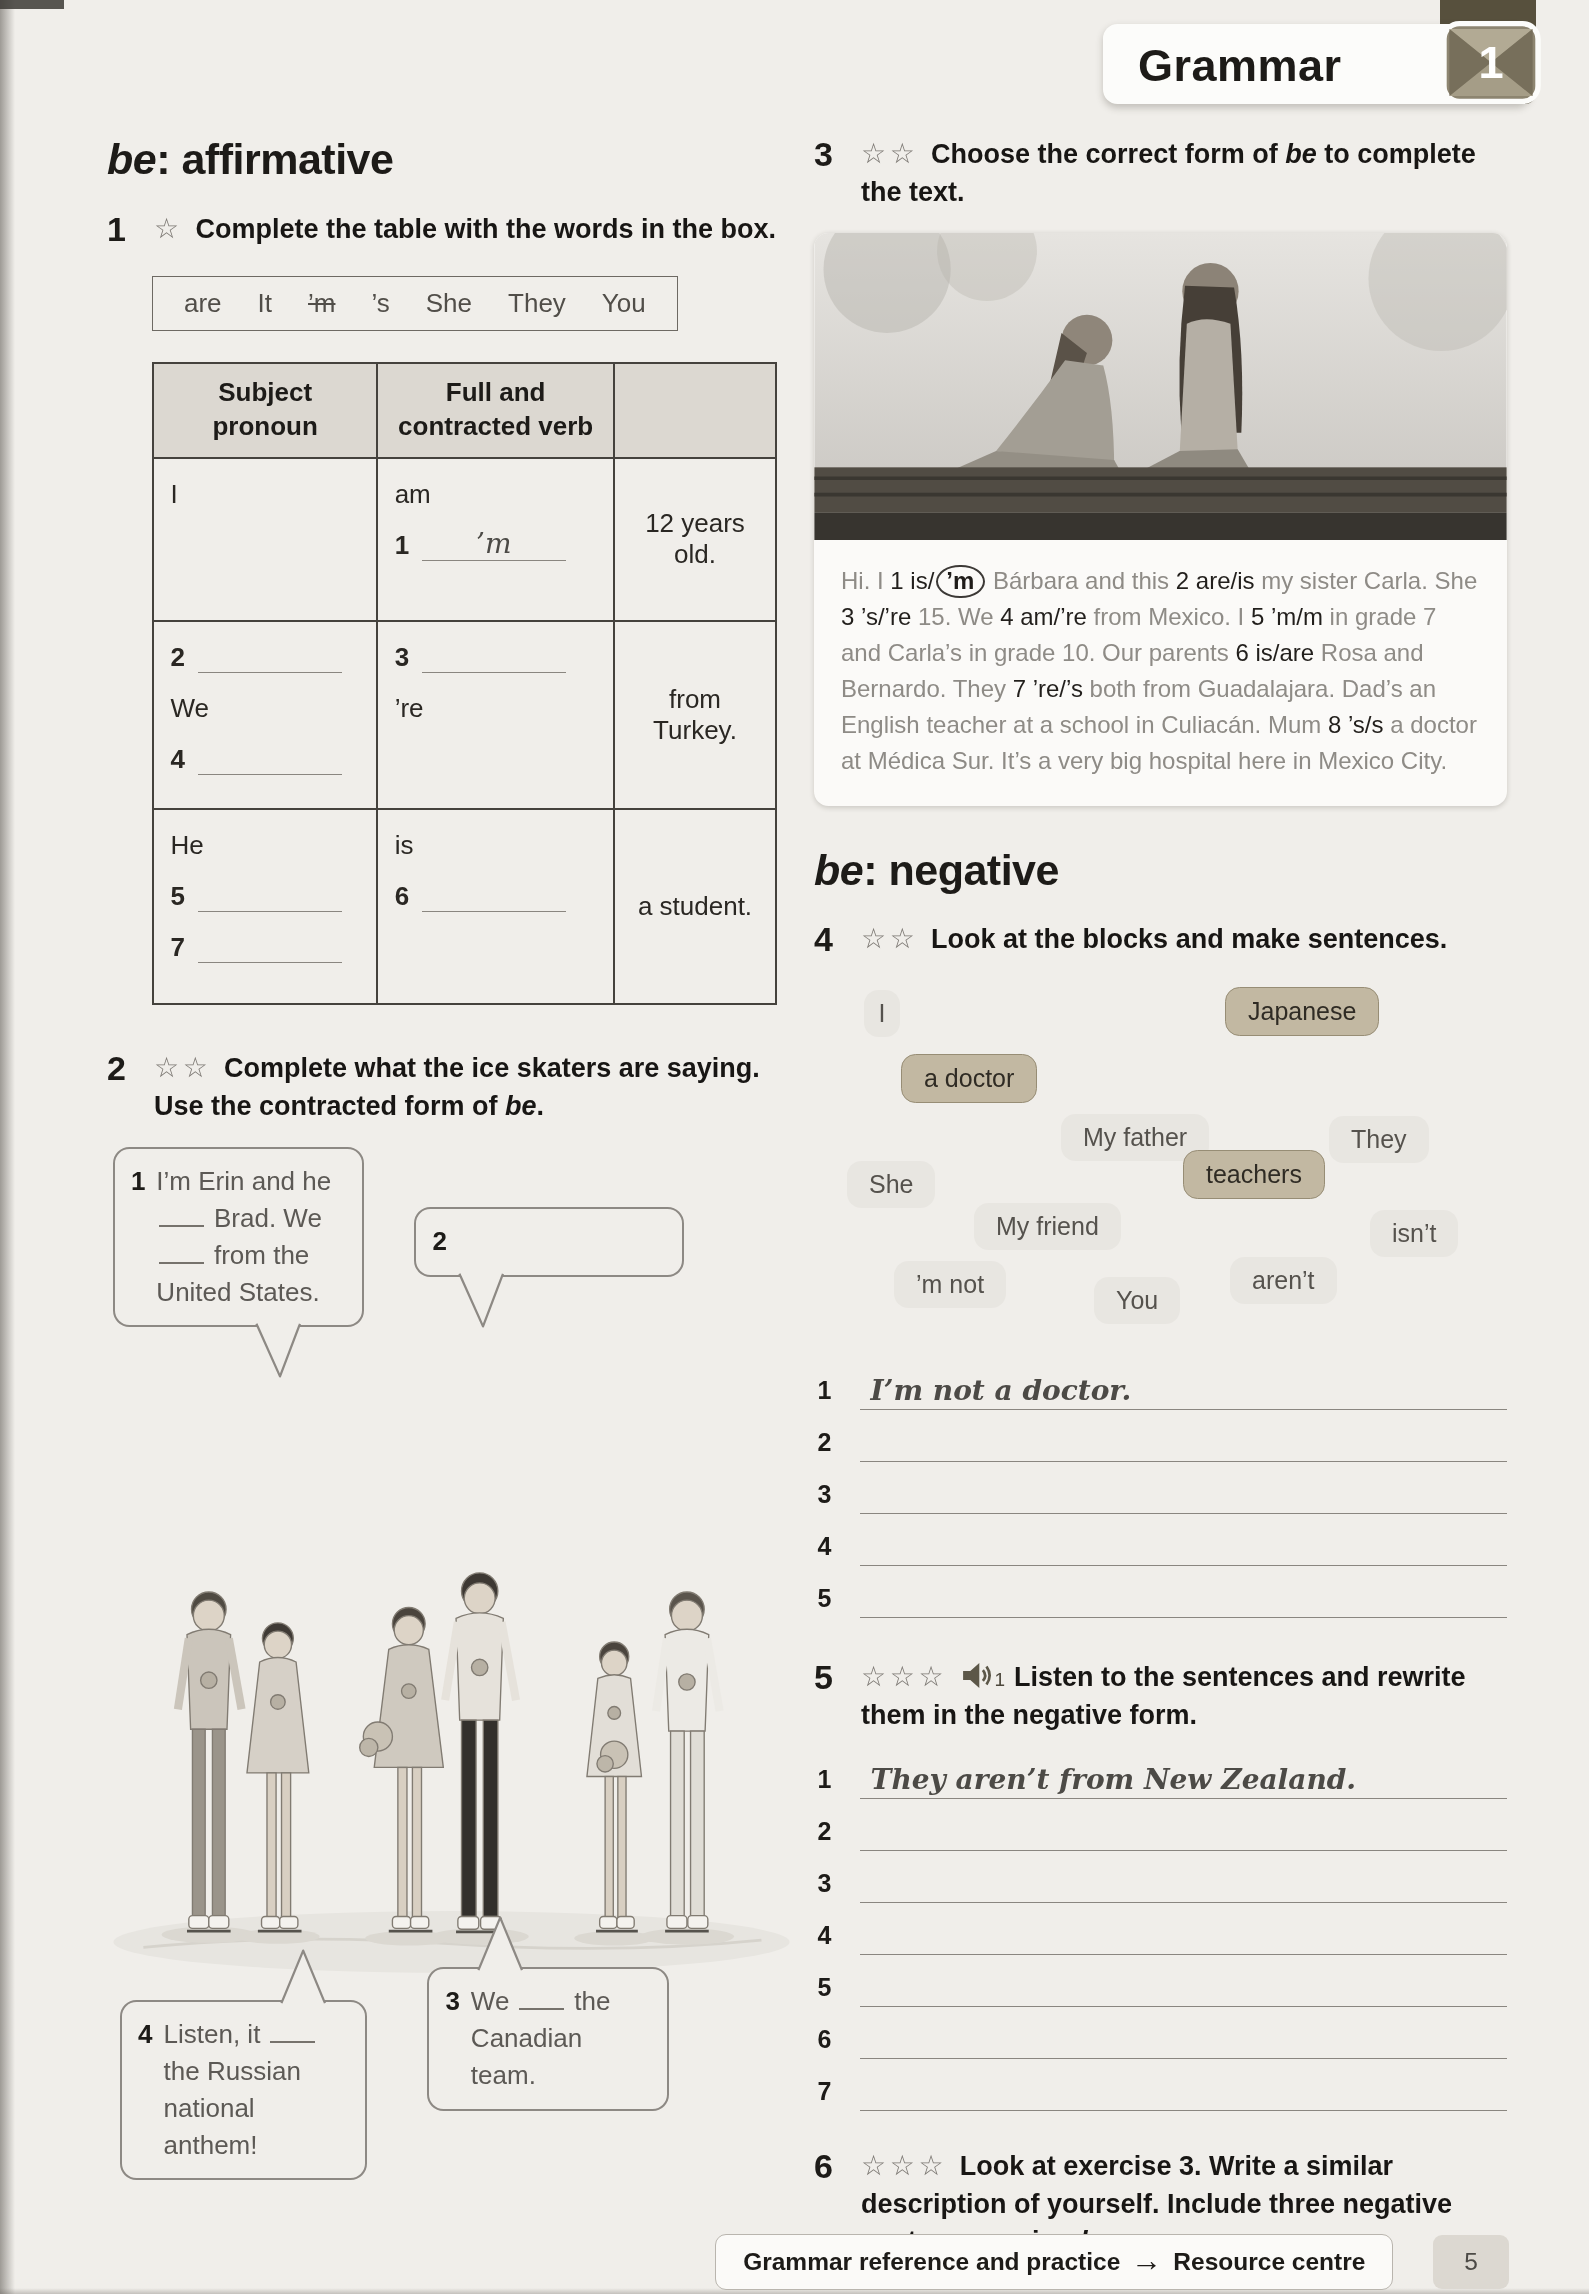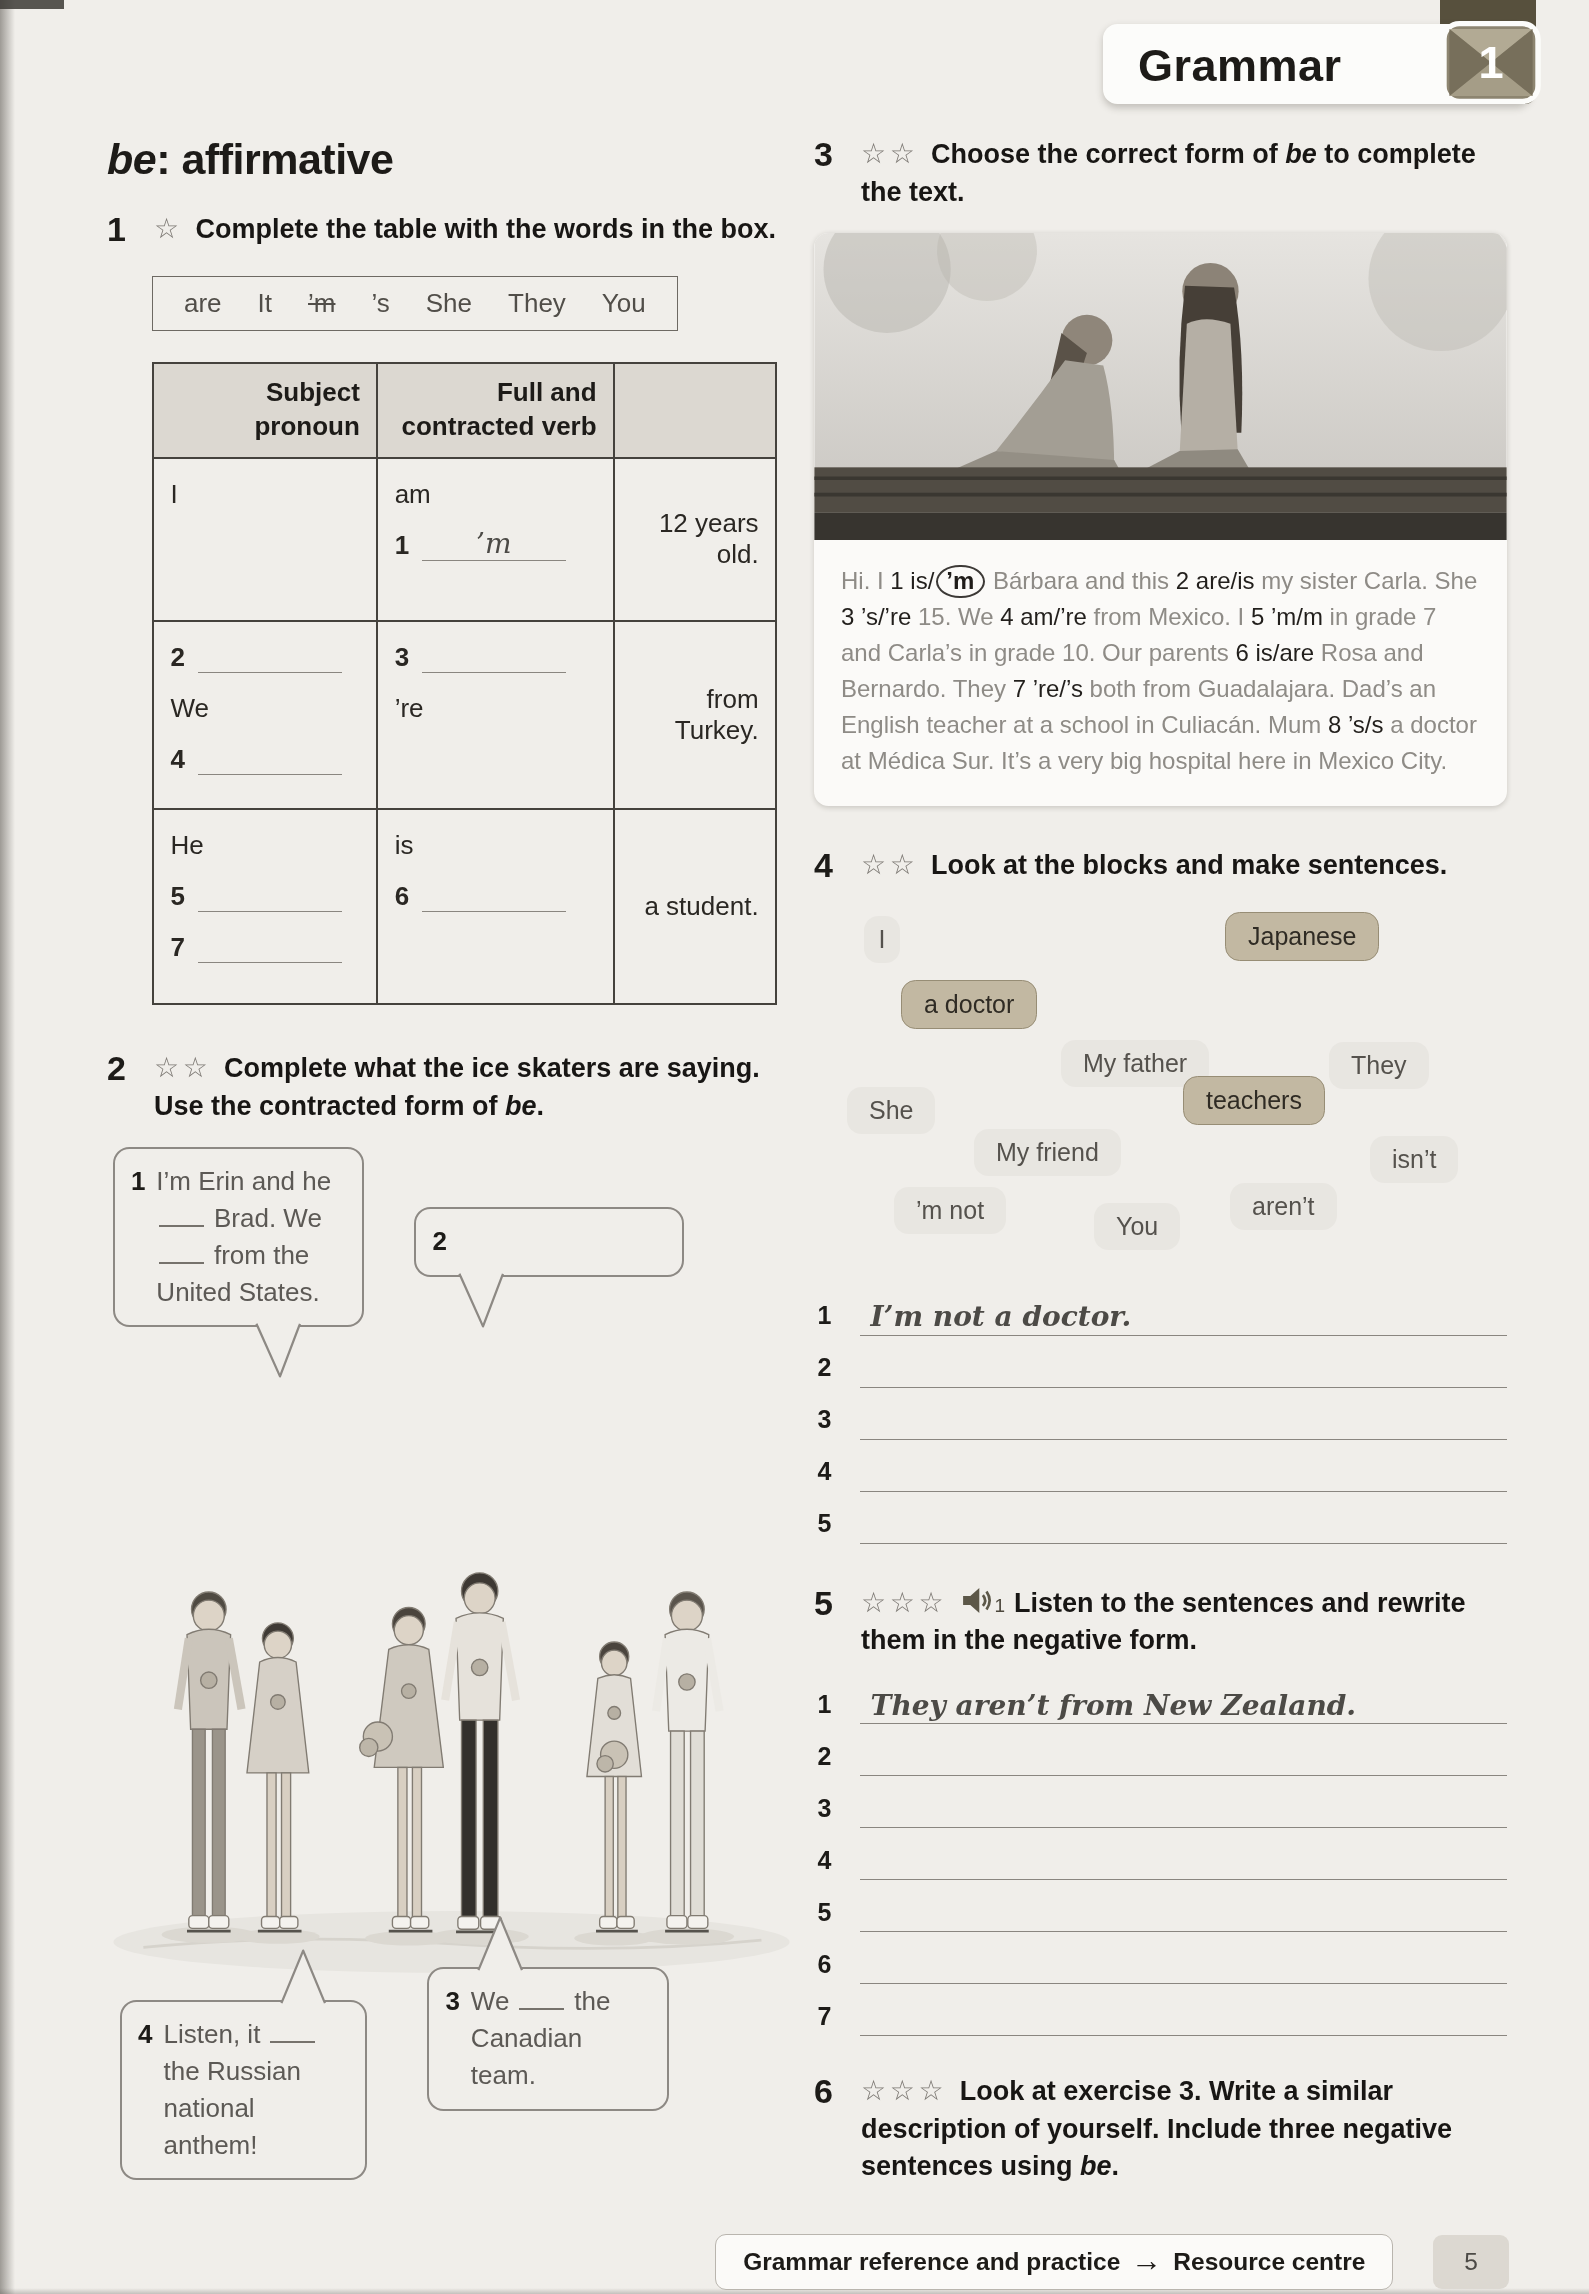--- a/index.html
+++ b/index.html
@@ -35,21 +35,21 @@
   .stars{font-weight:normal;color:#7d7974;font-size:28px;letter-spacing:3.6px;margin-right:12.7px;}
   .spk{vertical-align:-2.7px;margin:0 1.8px 0 1.8px;}
   .track{font-weight:normal;font-size:19px;color:#4c473c;margin-right:9px;}
 
   
   .wordbox{display:flex;gap:36px;width:fit-content;margin:27px 0 31px 45px;padding:11px 31px;
            border:1.8px solid #6d6963;font-size:26px;color:#514e49;}
   .word.struck{text-decoration:line-through;}
 
   table.vtable{border-collapse:collapse;width:625px;margin-left:45px;}
-  .vtable th,.vtable td{border:2.3px solid #45423d;padding:12.7px 16.4px;text-align:right;vertical-align:top;}
+  .vtable th,.vtable td{border:2.3px solid #45423d;padding:12.7px 16.4px;text-align:center;vertical-align:top;}
   .vtable th{background:#dcd8d1;font-size:26px;font-weight:bold;line-height:1.3;}
   .vtable th.c1{width:36%;} .vtable th.c2{width:38%;} .vtable th.c3{width:26%;}
   .vtable td{font-size:26px;color:#2a2723;}
   .vtable td.example{vertical-align:middle;font-size:26px;}
   .vtable tr.r1 td{height:136px;} .vtable tr.r2 td{height:155px;} .vtable tr.r3 td{height:168px;}
   .cline{margin:7.3px 0 20px;display:flex;align-items:flex-end;}
   .lnum{font-weight:bold;margin-right:12.7px;}
   .blankline{display:inline-block;position:relative;width:144px;height:27px;
              border-bottom:1.8px solid #8a8680;}
   .hand{font-family:"DejaVu Serif",serif;font-style:italic;color:#4c4a46;}
@@ -393,20 +393,23 @@
         <path d="M402,240 L360,262 L480,262 L466,238 Z" fill="#8f8a80"></path>
 
         <rect x="0" y="258" width="762" height="50" fill="#514c44"></rect>
         <line x1="0" y1="270" x2="762" y2="270" stroke="#3a3731" stroke-width="4"></line>
         <line x1="0" y1="288" x2="762" y2="288" stroke="#3a3731" stroke-width="4"></line>
         <rect x="0" y="308" width="762" height="30" fill="#37342f"></rect>
       </svg>
       <div class="phototext">Hi. I <span class="rt-b">1 is/</span><span class="rt-c">’m</span> Bárbara and this <span class="rt-b">2 are/is</span> my sister Carla. She <span class="rt-b">3 ’s/’re</span> 15. We <span class="rt-b">4 am/’re</span> from Mexico. I <span class="rt-b">5 ’m/m</span> in grade 7 and Carla’s in grade 10. Our parents <span class="rt-b">6 is/are</span> Rosa and Bernardo. They <span class="rt-b">7 ’re/’s</span> both from Guadalajara. Dad’s an English teacher at a school in Culiacán. Mum <span class="rt-b">8 ’s/s</span> a doctor at Médica Sur. It’s a very big hospital here in Mexico City.</div>
     </div>
 
+    <h2 class="section">
+      <span class="rt-i">be</span><span>: negative</span>
+    </h2>
 
     <div class="exhead">
       <span class="exnum">4</span>
       <span class="exbody"><span class="stars">☆☆</span><span>Look at the blocks and make sentences.</span></span>
     </div>
 
     <div class="blocks">
         <span class="block light bpos0">I</span>
         <span class="block tan bpos1">Japanese</span>
         <span class="block tan bpos2">a doctor</span>

